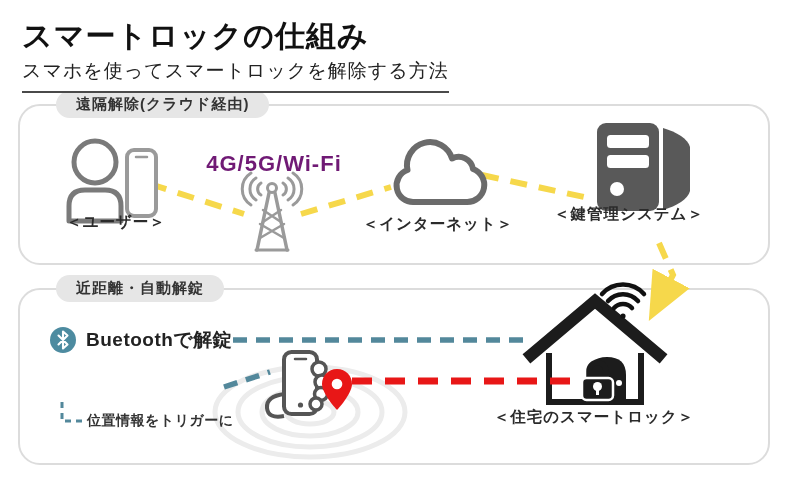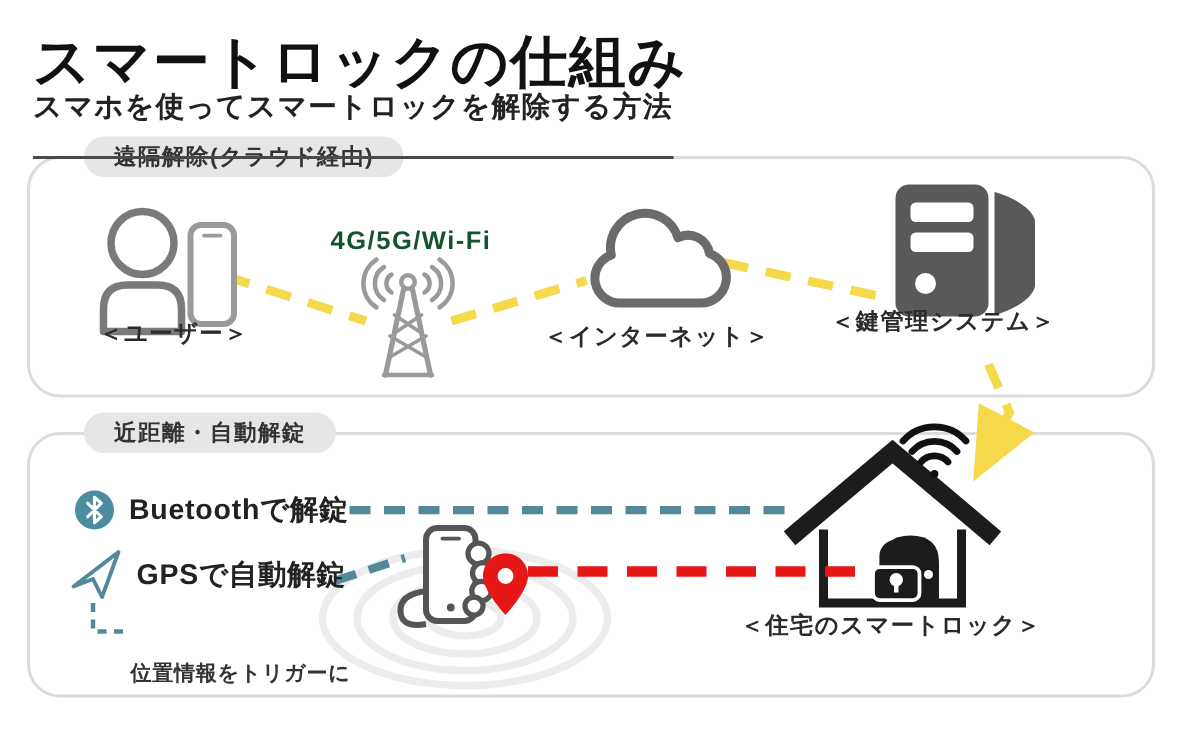--- a/index.html
+++ b/index.html
@@ -13,32 +13,32 @@
     --badge-bg:#e6e6e6;
     --box-border:#dcdcdc;
     --text-dark:#2b2b2b;
     --bluetooth-badge:#4d8ba0;
   }
   *{margin:0;padding:0;box-sizing:border-box;}
   html,body{background:#fff;}
   body{font-family:"Liberation Sans","DejaVu Sans",sans-serif;}
   .stage{position:relative;width:788px;height:487px;background:#fff;overflow:hidden;}
 
-  .page-title{position:absolute;left:22px;top:16px;font-size:38px;font-weight:800;color:#111;letter-spacing:1px;z-index:3;}
-  .page-subtitle{position:absolute;left:22px;top:58px;font-size:19px;font-weight:700;color:#222;letter-spacing:1px;border-bottom:2px solid #4a4a4a;padding-bottom:20px;z-index:3;}
+  .page-title{position:absolute;left:22px;top:16px;font-size:30px;font-weight:800;color:#111;letter-spacing:1px;z-index:3;}
+  .page-subtitle{position:absolute;left:22px;top:58px;font-size:19px;font-weight:400;color:#222;letter-spacing:1px;border-bottom:2px solid #4a4a4a;padding-bottom:7px;z-index:3;}
 
   .box{position:absolute;left:18px;width:752px;border:2px solid var(--box-border);border-radius:22px;background:#fff;z-index:1;}
   .box.remote{top:104px;height:161px;}
   .box.proximity{top:288px;height:177px;}
   .badge{position:absolute;left:36px;top:-15px;background:var(--badge-bg);border-radius:999px;padding:4px 20px;font-size:15px;font-weight:700;color:#333;letter-spacing:1px;white-space:nowrap;}
 
   svg.overlay{position:absolute;left:0;top:0;z-index:2;pointer-events:none;}
 
   .node-label{position:absolute;transform:translateX(-50%);font-size:15.5px;font-weight:700;color:var(--text-dark);letter-spacing:1px;white-space:nowrap;z-index:3;}
-  .net-label{position:absolute;transform:translateX(-50%);font-size:17px;font-weight:700;color:#14532d;letter-spacing:1px;white-space:nowrap;z-index:3;}
+  .net-label{position:absolute;transform:translateX(-50%);font-size:22px;font-weight:700;color:#701a75;letter-spacing:1px;white-space:nowrap;z-index:3;}
 
   .feature-row{position:absolute;display:flex;align-items:center;gap:9px;z-index:3;}
   .feature-row .label{font-size:19px;font-weight:700;color:#222;letter-spacing:0.5px;white-space:nowrap;}
   .note-text{position:absolute;font-size:14px;font-weight:700;color:#333;letter-spacing:0.5px;white-space:nowrap;z-index:3;}
 
   .yellow-line{stroke:var(--accent-yellow);stroke-width:6;fill:none;stroke-dasharray:17 12;}
   .teal-line{stroke:var(--accent-teal);stroke-width:5.5;fill:none;stroke-dasharray:14 9;}
   .teal-elbow{stroke:var(--accent-teal);stroke-width:3;fill:none;stroke-dasharray:6 5;}
   .red-line{stroke:var(--accent-red);stroke-width:7;fill:none;stroke-dasharray:20 13;}
   .gray-stroke{stroke:var(--icon-gray);fill:none;}
@@ -172,22 +172,16 @@
   <div class="node-label" style="left:594px;top:407px;">＜住宅のスマートロック＞</div>
 
   <div class="feature-row" style="left:49px;top:326px;">
     <svg width="28" height="28" viewBox="0 0 28 28">
       <circle cx="14" cy="14" r="13" fill="#4d8ba0"></circle>
       <path d="M9.5,9.5 L18.5,18.5 L14,22.5 L14,5.5 L18.5,9.5 L9.5,18.5" fill="none" stroke="#fff" stroke-width="2.1" stroke-linejoin="round" stroke-linecap="round"></path>
     </svg>
     <span class="label">Buetoothで解錠</span>
   </div>
 
-  <div class="feature-row" style="left:46px;top:365px;">
-    <svg width="36" height="36" viewBox="0 0 36 36">
-      <path d="M33,3 L3,26 L16,21 L22,33 Z" fill="#fff" stroke="#53889b" stroke-width="2.6" stroke-linejoin="round"></path>
-    </svg>
-    <span class="label">GPSで自動解錠</span>
-  </div>
 
-  <div class="note-text" style="left:87px;top:412px;margin-top:28px;">位置情報をトリガーに</div>
+  <div class="note-text" style="left:87px;top:412px;">位置情報をトリガーに</div>
 
 </div>
 
 </body></html>

